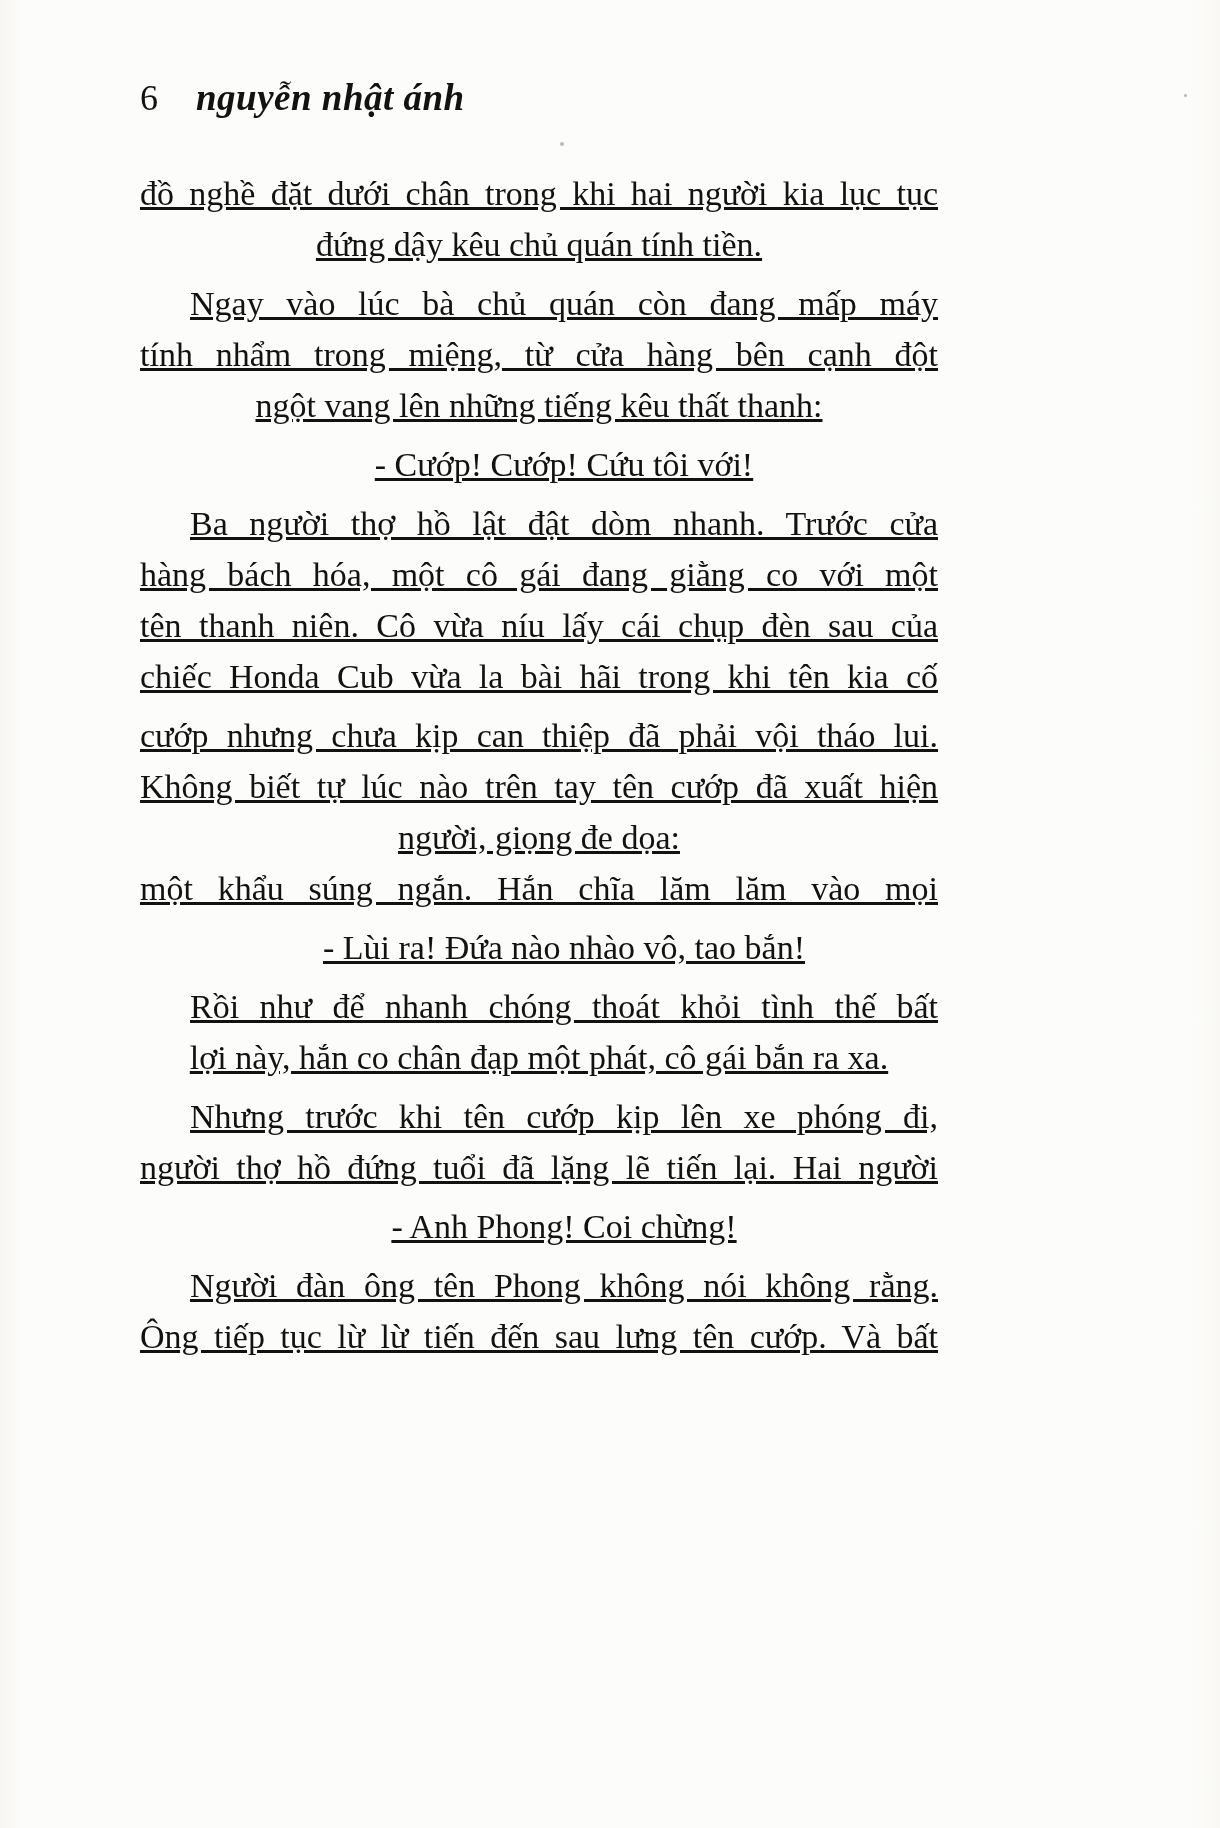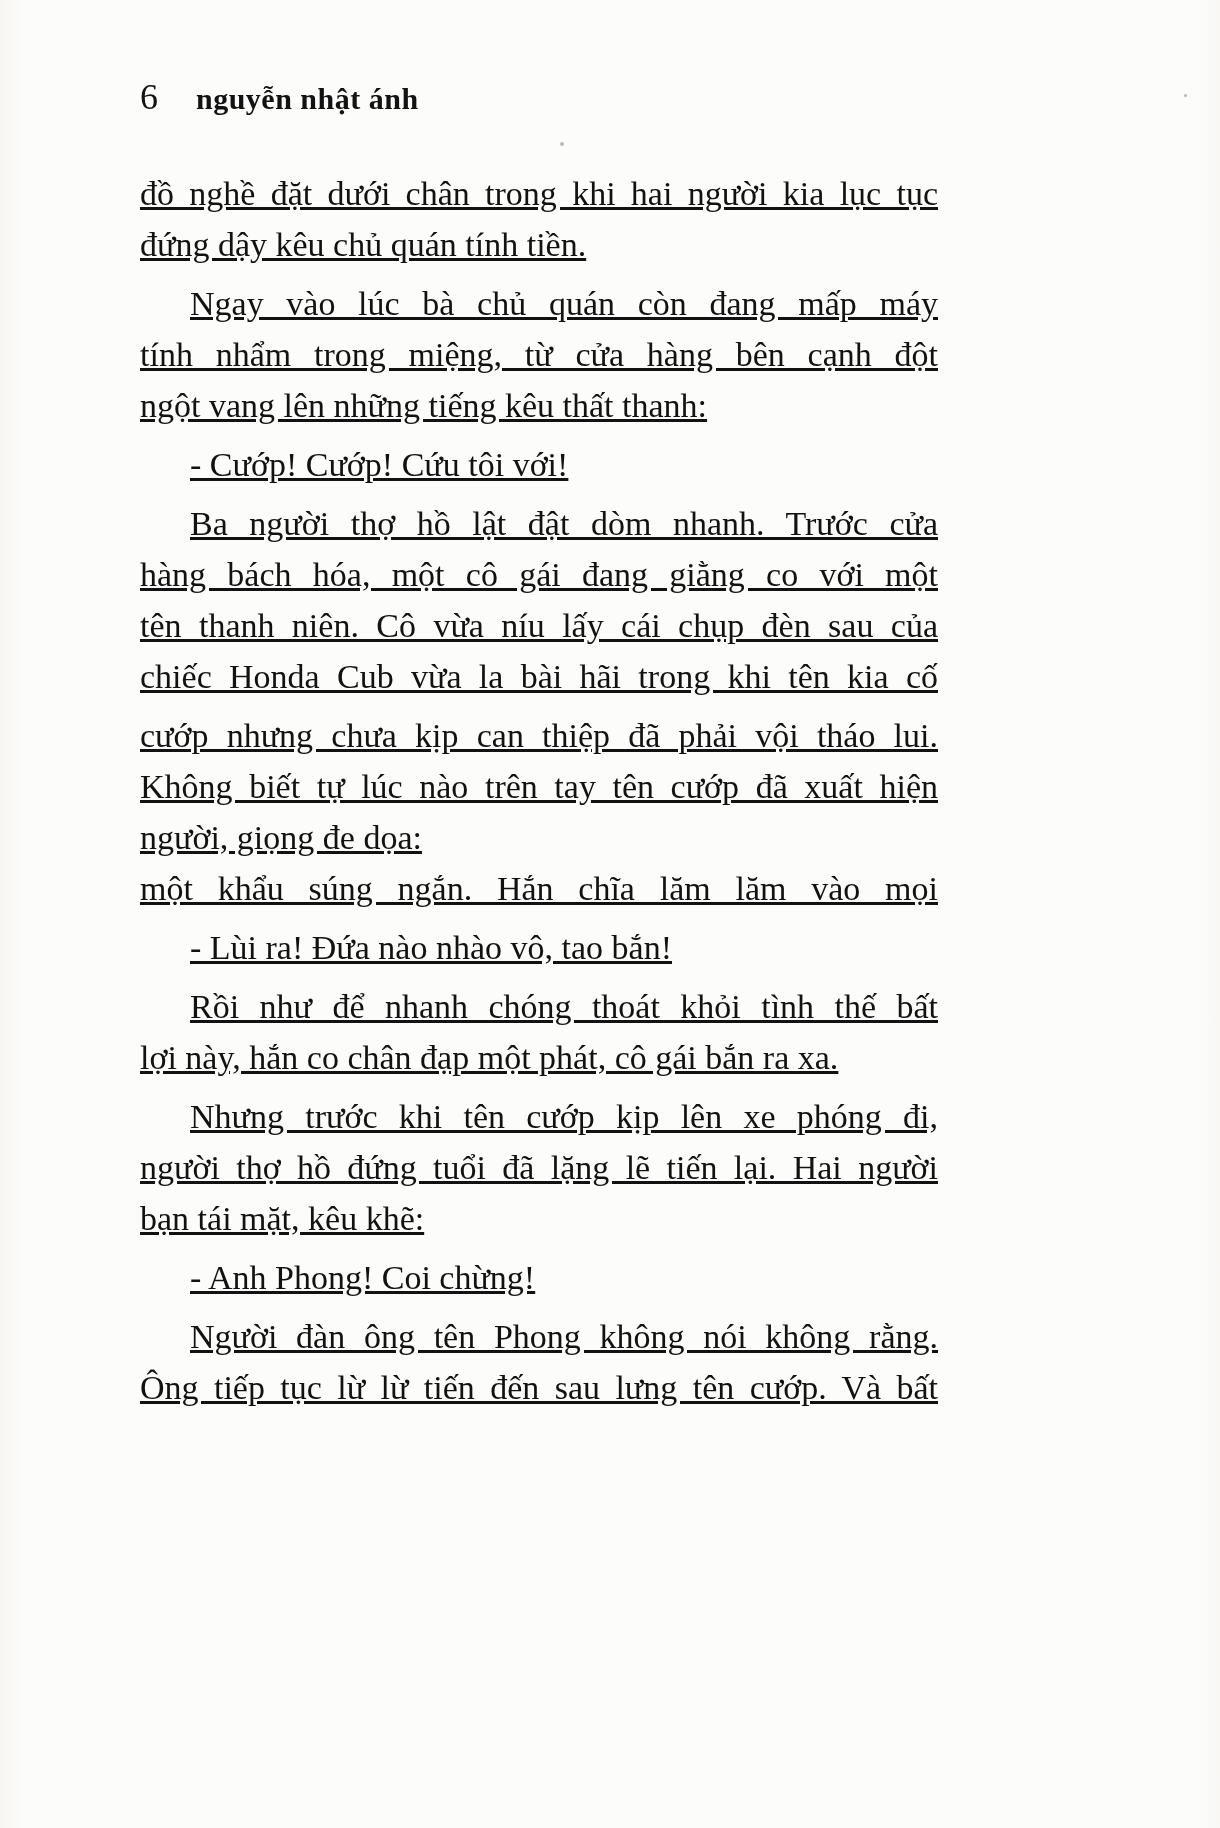--- a/index.html
+++ b/index.html
@@ -21,35 +21,36 @@
     left: 140px; top: 76px;
     display: flex;
     align-items: baseline;
     gap: 38px;
   }
   .page-num {
     font-size: 36px;
     font-weight: 400;
   }
   .author {
-    font-size: 30px;
+    font-size: 37px;
     font-weight: 700;
     letter-spacing: 0.5px;
+    font-style: italic;
   }
   .body-text {
     position: absolute;
     left: 140px; top: 168px;
     width: 798px;
   }
   .para { margin: 0 0 8px 0; padding: 0; text-decoration: underline; }
   .line {
     font-size: 34px;
     line-height: 51px;
     white-space: normal;
-    text-align: left;
+    text-align: center;
   }
   .line.j {
     text-align: justify;
     text-align-last: justify;
   }
   .line.ind { padding-left: 50px; }
   .speck {
     position: absolute;
     width: 4px; height: 4px;
     border-radius: 50%;
@@ -108,21 +109,20 @@
     </div>
 
     <div class="para">
       <div class="line j ind">Rồi như để nhanh chóng thoát khỏi tình thế bất</div>
       <div class="line">lợi này, hắn co chân đạp một phát, cô gái bắn ra xa.</div>
     </div>
 
     <div class="para">
       <div class="line j ind">Nhưng trước khi tên cướp kịp lên xe phóng đi,</div>
       <div class="line j">người thợ hồ đứng tuổi đã lặng lẽ tiến lại. Hai người</div>
-      <div class="line">bạn tái mặt, kêu khẽ:</div>
     </div>
 
     <div class="para">
       <div class="line ind">- Anh Phong! Coi chừng!</div>
     </div>
 
     <div class="para">
       <div class="line j ind">Người đàn ông tên Phong không nói không rằng.</div>
       <div class="line j">Ông tiếp tục lừ lừ tiến đến sau lưng tên cướp. Và bất</div>
     </div>

